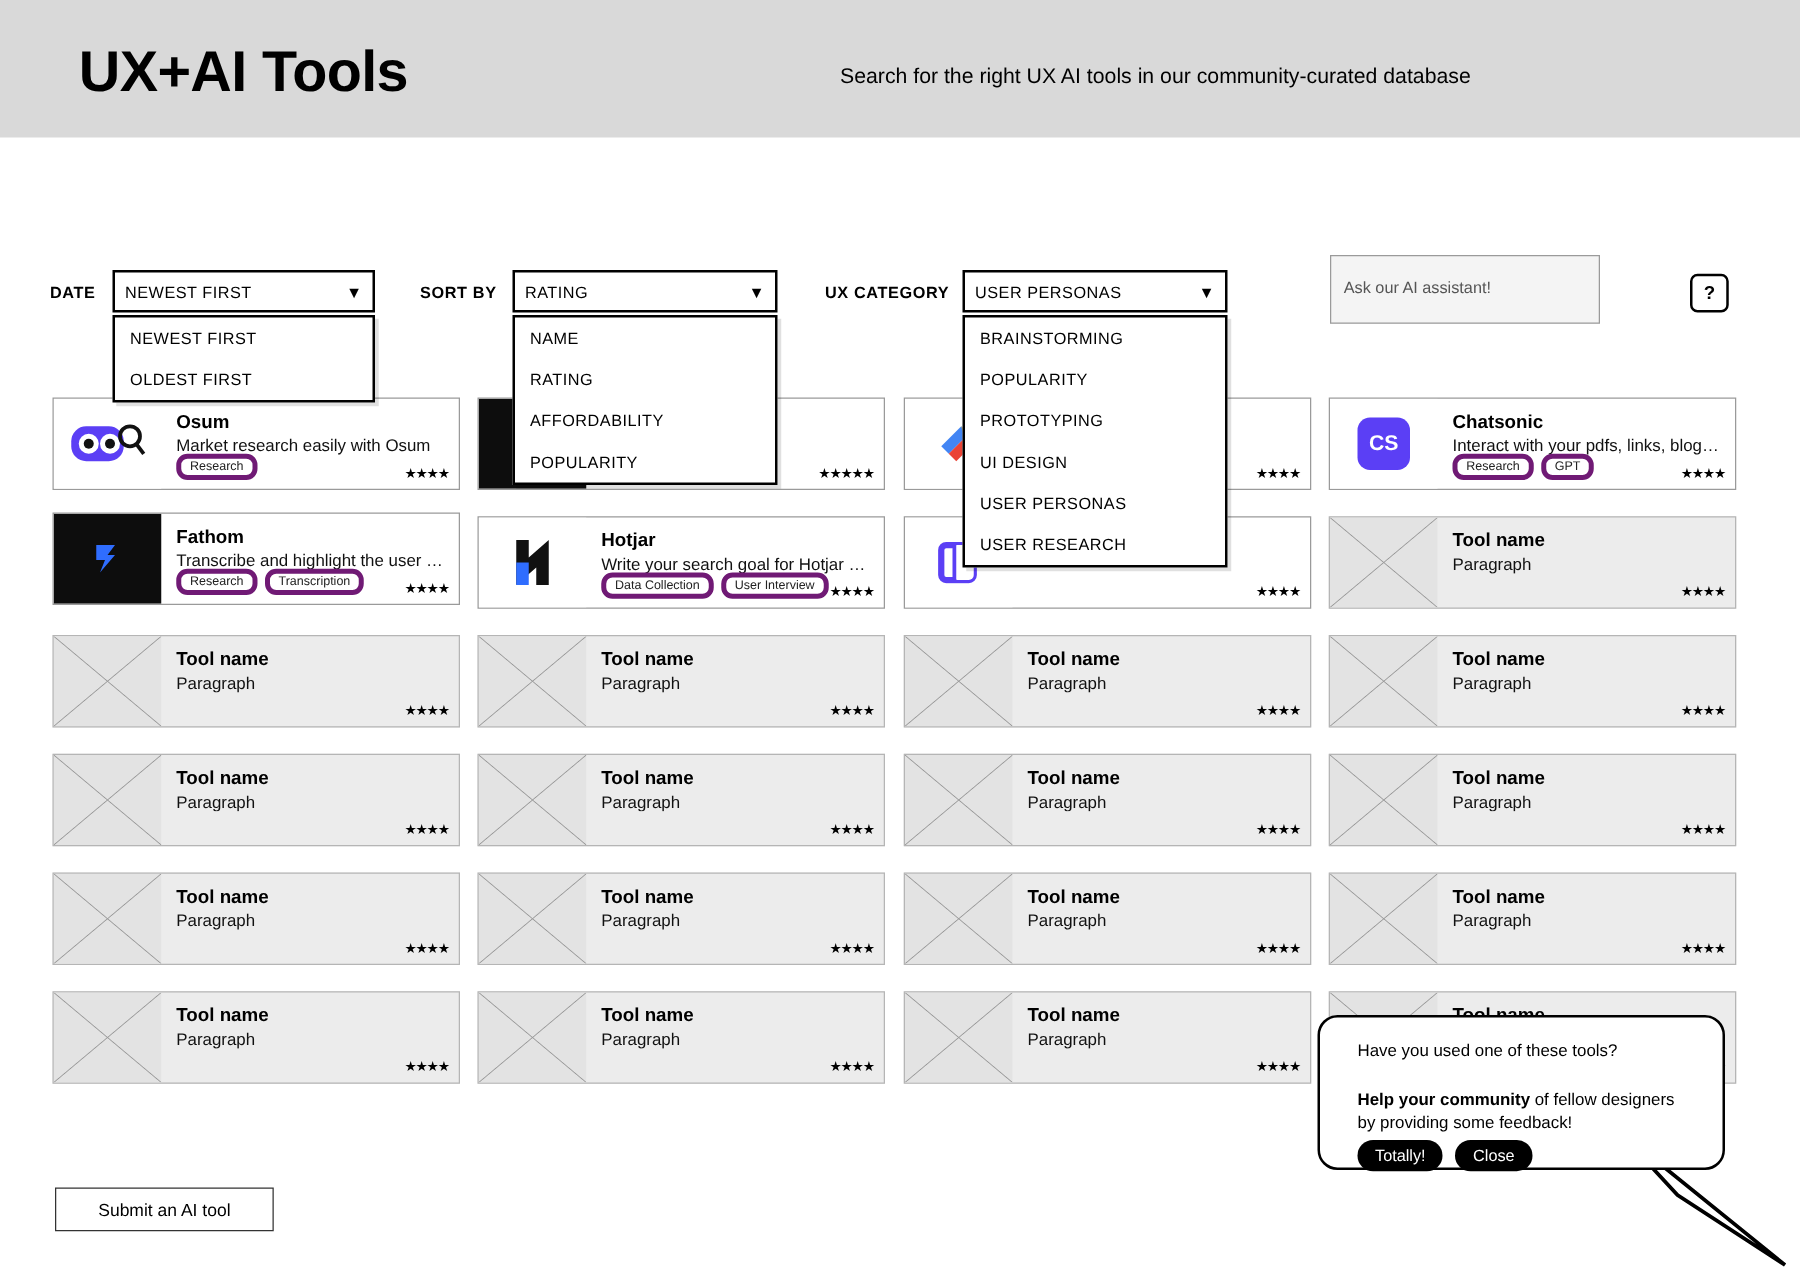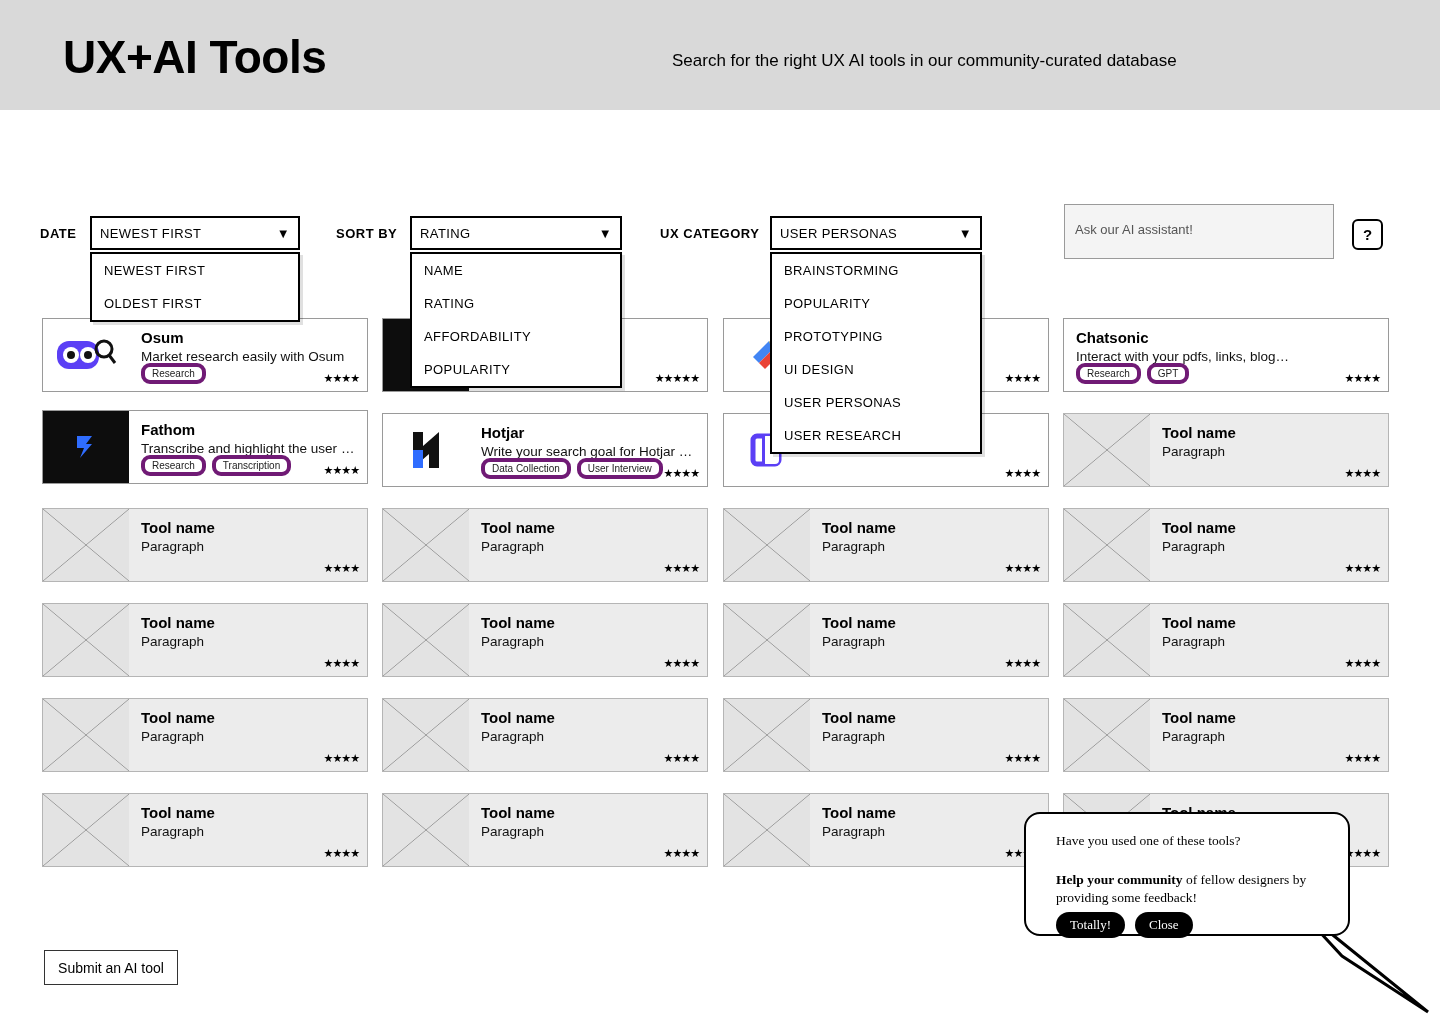--- a/index.html
+++ b/index.html
@@ -46,21 +46,21 @@
     box-shadow: 3px 3px 0 rgba(0,0,0,0.12);
     z-index: 40;
   }
   .dropdown .opt {
     font-size: 13px; letter-spacing: 0.4px; color: #000;
     padding: 9px 12px; white-space: nowrap;
   }
 
   
   .ai-input {
-    position: absolute; left: 1064px; top: 204px; width: 270px; height: 55px;
+    position: absolute; left: 1064px; top: 204px; width: 216px; height: 55px;
     border: 1px solid #9a9a9a; background: #f4f4f4;
   }
   .ai-input .ph {
     position: absolute; left: 10px; top: 17px;
     font-size: 13px; color: #555;
   }
   .help-btn {
     position: absolute; left: 1352px; top: 219px; width: 31px; height: 31px;
     border: 2px solid #000; border-radius: 6px; background: #fff;
     display: flex; align-items: center; justify-content: center;
@@ -101,32 +101,31 @@
   .stars {
     position: absolute; right: 8px; bottom: 6px;
     font-size: 11px; letter-spacing: -1px; color: #000;
   }
 
   
   .logo { width: 86px; height: 100%; display: flex; align-items: center; justify-content: center; }
 
   
   .submit-btn {
-    position: absolute; left: 44px; top: 950px; width: 134px; height: 35px;
+    position: absolute; left: 44px; top: 950px; width: 175px; height: 35px;
     border: 1px solid #333; background: #fff;
     display: flex; align-items: center; justify-content: center;
     font-size: 14px; color: #000;
   }
 
   
   .bubble {
-    position: absolute; left: 1024px; top: 812px; width: 326px; height: 124px;
+    position: absolute; left: 1054px; top: 812px; width: 326px; height: 124px;
     background: #fff; border: 2px solid #000; border-radius: 16px;
     z-index: 60;
-    font-family: Liberation Serif, serif;
   }
   .bubble-q { position: absolute; left: 30px; top: 19px; font-size: 13.5px; color: #000; }
   .bubble-body { position: absolute; left: 30px; top: 57px; font-size: 13.5px; width: 270px; line-height: 1.35; }
   .bubble-body b { font-weight: bold; }
   .bubble-btns { position: absolute; left: 30px; top: 98px; display: flex; gap: 10px; }
   .pill {
     background: #000; color: #fff; border-radius: 14px;
     font-size: 13px; padding: 5px 14px;
   }
   .tail {
@@ -228,20 +227,23 @@
             <path d="M20 4 l6 6 6 6-6 6z" fill="#fbbc05"></path>
           </svg>
         </div>
         <div class="card-body">
           <div class="card-title"></div>
           <div class="card-desc">ur fav...</div>
           <div class="stars">★★★★</div>
         </div>
       </div>
       <div class="card" style="left: 1021px; top: 0px;">
+        <div class="logo" style="background: rgb(255, 255, 255);">
+          <div style="width:42px;height:42px;border-radius:10px;background:#5b3ff5;color:#fff;font-weight:bold;font-size:17px;display:flex;align-items:center;justify-content:center;">CS</div>
+        </div>
         <div class="card-body">
           <div class="card-title">Chatsonic</div>
           <div class="card-desc">Interact with your pdfs, links, blogp...</div>
           <div class="tags">
             <span class="tag">Research</span>
             <span class="tag">GPT</span>
           </div>
           <div class="stars">★★★★</div>
         </div>
       </div>

